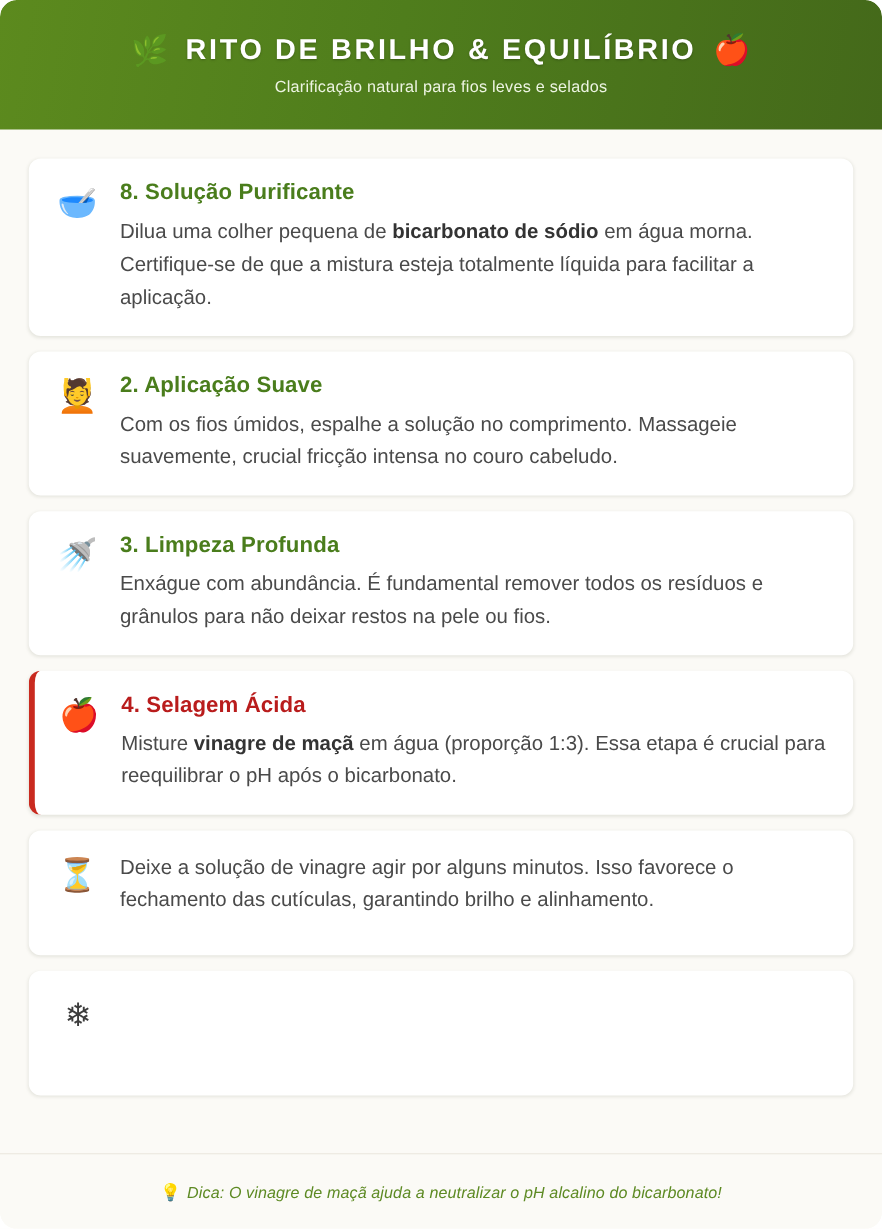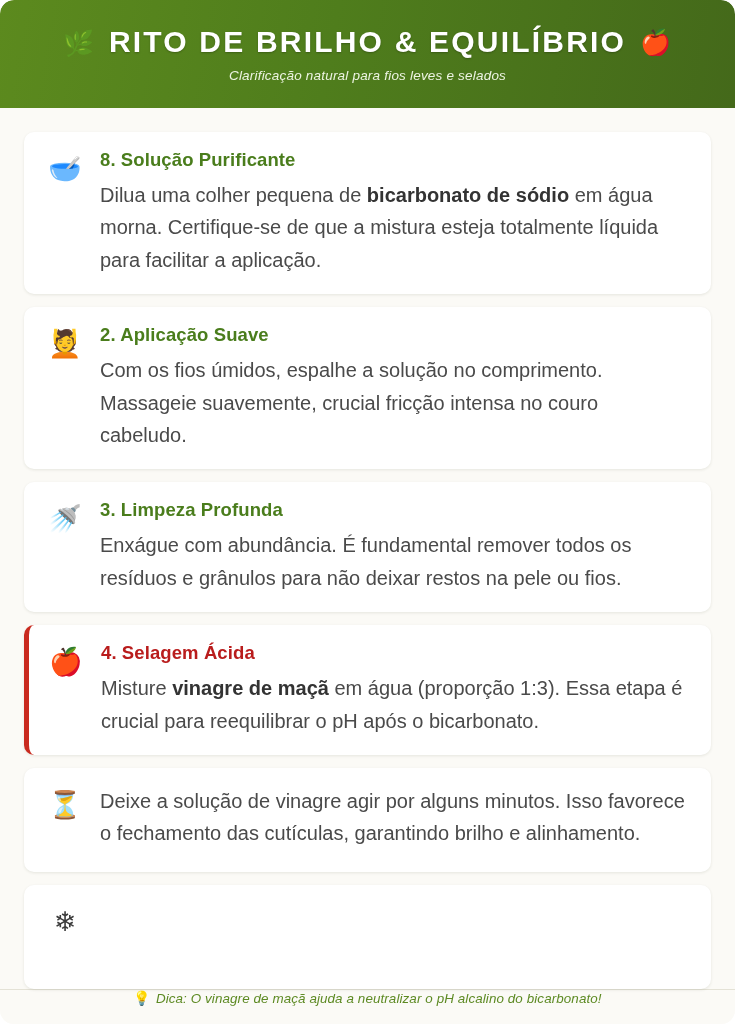--- a/index.html
+++ b/index.html
@@ -39,36 +39,35 @@
     border-radius: 14px 14px 0 0;
   }
   .header-title-row {
     display: flex;
     align-items: center;
     justify-content: center;
     gap: 14px;
   }
   .header-title {
     color: #ffffff;
-    font-size: 30px;
+    font-size: 24px;
     font-weight: bold;
     letter-spacing: 2.2px;
     text-shadow: 0 1px 2px rgba(0,0,0,.25);
     white-space: nowrap;
   }
   .header-emoji {
     font-size: 25px;
     line-height: 1;
   }
   .header-emoji.leaf { transform: translateY(1px); }
   .header-sub {
     margin-top: 9px;
     color: #edf4e2;
     font-size: 13.5px;
-    font-style: italic;
     letter-spacing: .2px;
   }
 
   
   .steps {
     flex: 1 1 auto;
     padding: 24px 24px 0 24px;
     box-sizing: border-box;
     display: flex;
     flex-direction: column;
@@ -107,36 +106,36 @@
     font-size: 18.5px;
     font-weight: bold;
     color: #4a7d1c;
     margin: 0 0 8px 0;
     letter-spacing: .1px;
   }
   .step.highlight .step-title {
     color: #b91c1c;
   }
   .step-text {
-    font-size: 20px;
+    font-size: 17px;
     line-height: 1.62;
     color: #4a4a4a;
     margin: 0;
   }
   .step-text b {
     color: #333333;
     font-weight: bold;
   }
 
   
   .footer {
     flex: 0 0 62px;
     border-top: 1px solid #e4e2d6;
     display: flex;
-    align-items: flex-start;
+    align-items: center;
     justify-content: center;
     background: #fbfaf6;
     border-radius: 0 0 14px 14px;
   }
   .footer-text {
     font-size: 13.4px;
     font-style: italic;
     color: #5d8a23;
     letter-spacing: .1px;
   }

